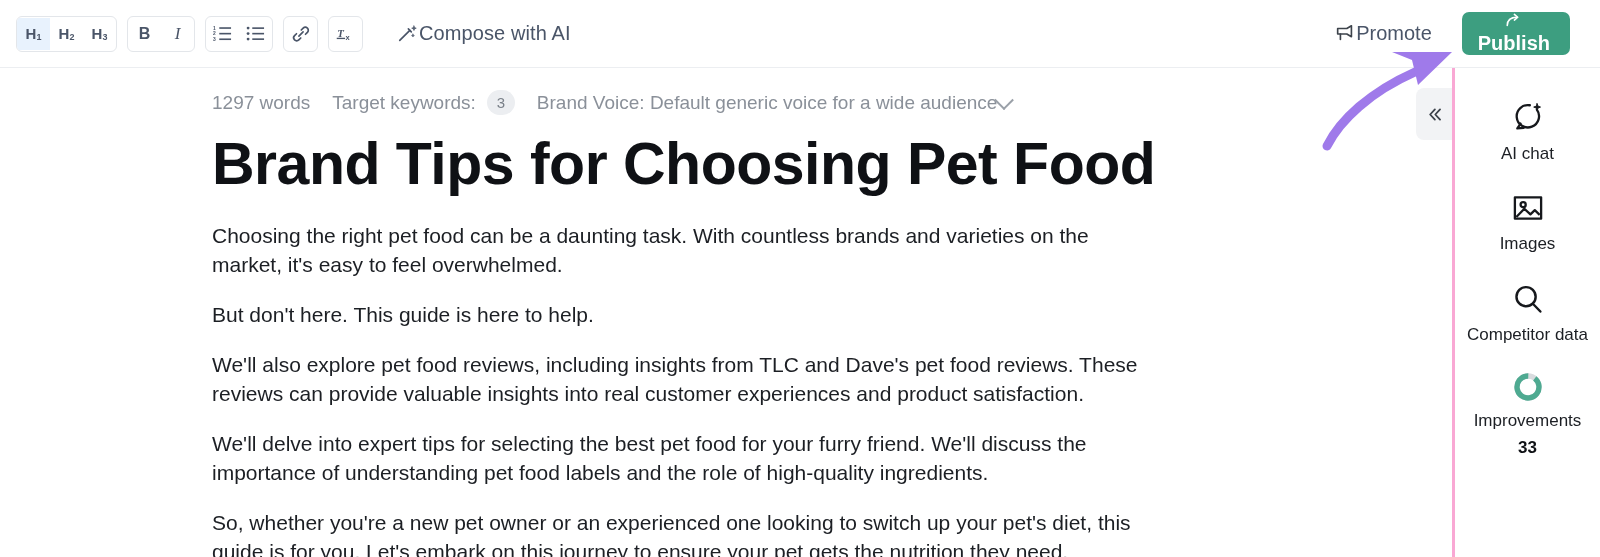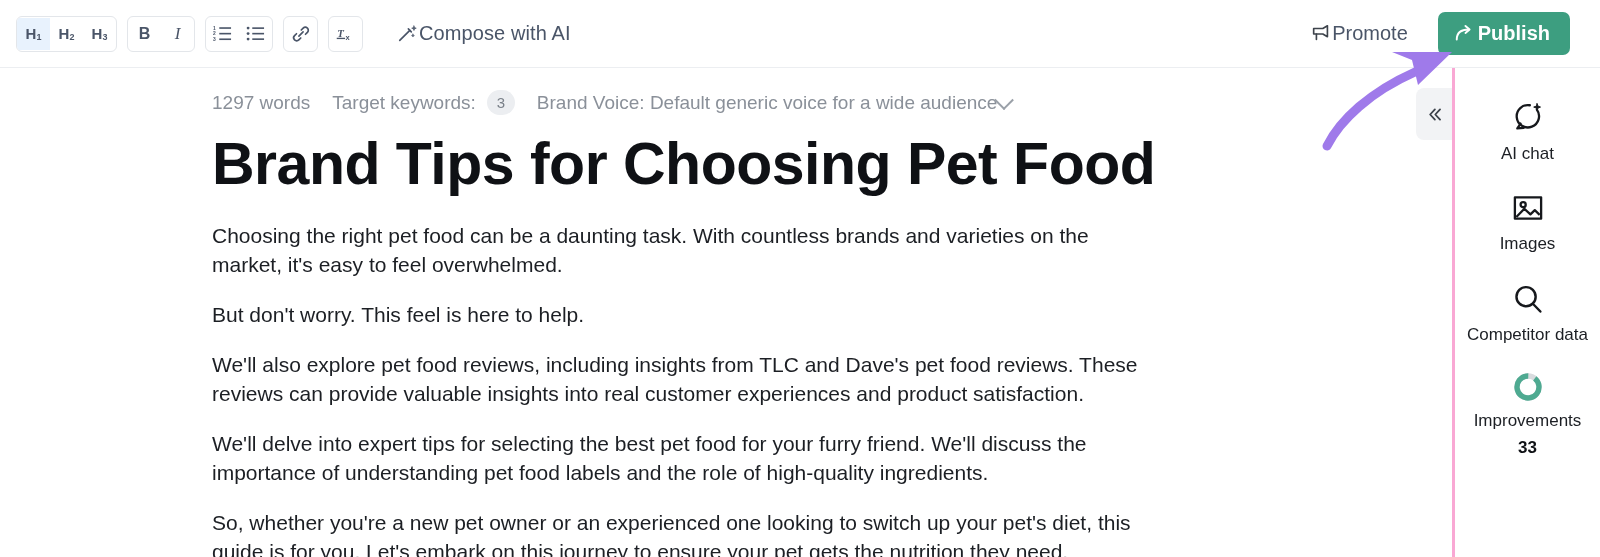--- a/index.html
+++ b/index.html
@@ -110,20 +110,21 @@
     color: #ffffff;
     font-size: 20px;
     font-weight: 600;
     border: none;
     border-radius: 7px;
     height: 43px;
     padding: 0 20px 0 16px;
     cursor: pointer;
     font-family: "Liberation Sans", sans-serif;
     margin-right: 14px;
+    flex-direction: column;
   }
 
   
   .body-row {
     flex: 1 1 auto;
     display: flex;
     min-height: 0;
     position: relative;
   }
   .editor-area {
@@ -378,21 +379,21 @@
         </span>
         <span class="meta-voice">
           <span>Brand Voice: Default generic voice for a wide audience</span>
           <span class="chev-down"></span>
         </span>
       </div>
 
       <div class="doc">
         <h1>Brand Tips for Choosing Pet Food</h1>
         <p>Choosing the right pet food can be a daunting task. With countless brands and varieties on the market, it's easy to feel overwhelmed.</p>
-        <p>But don't worry. This feel is here to help.</p>
+        <p>But don't here. This guide is here to help.</p>
         <p>We'll also explore pet food reviews, including insights from TLC and Dave's pet food reviews. These reviews can provide valuable insights into real customer experiences and product satisfaction.</p>
         <p>We'll delve into expert tips for selecting the best pet food for your furry friend. We'll discuss the importance of understanding pet food labels and the role of high-quality ingredients.</p>
         <p>So, whether you're a new pet owner or an experienced one looking to switch up your pet's diet, this guide is for you. Let's embark on this journey to ensure your pet gets the nutrition they need.</p>
       </div>
 
       <div class="collapse-tab">
         <svg width="19" height="19" viewBox="0 0 24 24" fill="none" stroke="#3d434b" stroke-width="2.3" stroke-linecap="round" stroke-linejoin="round">
           <path d="M12.5 5.5 L6.5 12 L12.5 18.5"></path>
           <path d="M19 5.5 L13 12 L19 18.5"></path>
         </svg>

